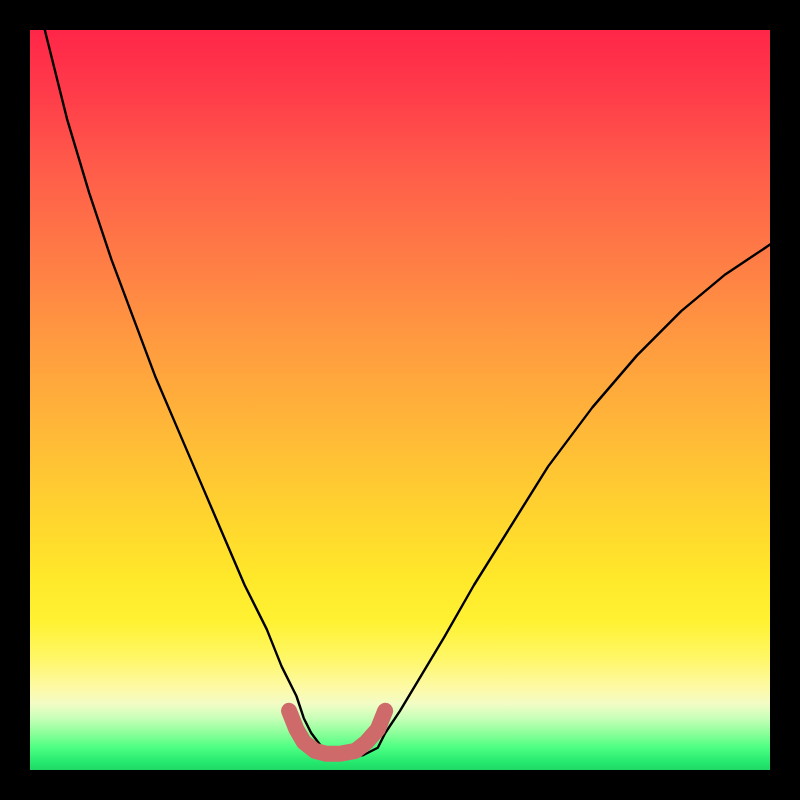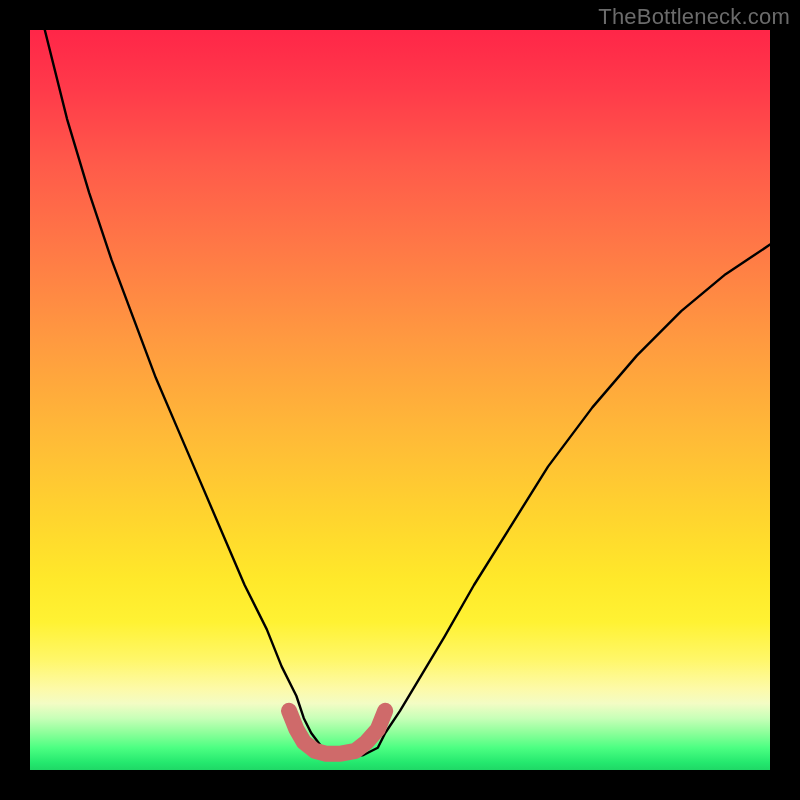--- a/index.html
+++ b/index.html
@@ -59,20 +59,19 @@
     left: 0;
     top: 0;
     width: 740px;
     height: 740px;
   }
 </style>
 </head>
 <body>
 
 <div class="frame">
-  <div class="watermark">TheBottleneck.com</div>
   <div class="plot">
     <svg class="curve" viewBox="0 0 740 740" preserveAspectRatio="none">
       <path d="M14.8 0.0 L37.0 88.8 L59.2 162.8 L81.4 229.4 L103.6 288.6 L125.8 347.8 L148.0 399.6 L170.2 451.4 L192.4 503.2 L214.6 555.0 L236.8 599.4 L251.6 636.4 L266.4 666.0 L273.8 688.2 L281.2 703.0 L292.3 717.8 L303.4 725.2 L318.2 725.2 L333.0 725.2 L347.8 717.8 L355.2 703.0 L370.0 680.8 L392.2 643.8 L414.4 606.8 L444.0 555.0 L481.0 495.8 L518.0 436.6 L562.4 377.4 L606.8 325.6 L651.2 281.2 L695.6 244.2 L740.0 214.6" id="curvePath" fill="none" stroke="#000000" stroke-width="2.4" stroke-linecap="round" stroke-linejoin="round"></path>
       <path d="M259.0 680.8 L266.4 699.3 L273.8 711.9 L284.9 720.8 L296.0 723.7 L310.8 723.7 L325.6 720.8 L336.7 711.9 L347.8 699.3 L355.2 680.8" id="optimalPath" fill="none" stroke="#cf6a6a" stroke-width="16" stroke-linecap="round" stroke-linejoin="round"></path>
     </svg>
   </div>
 </div>
 
 </body></html>

